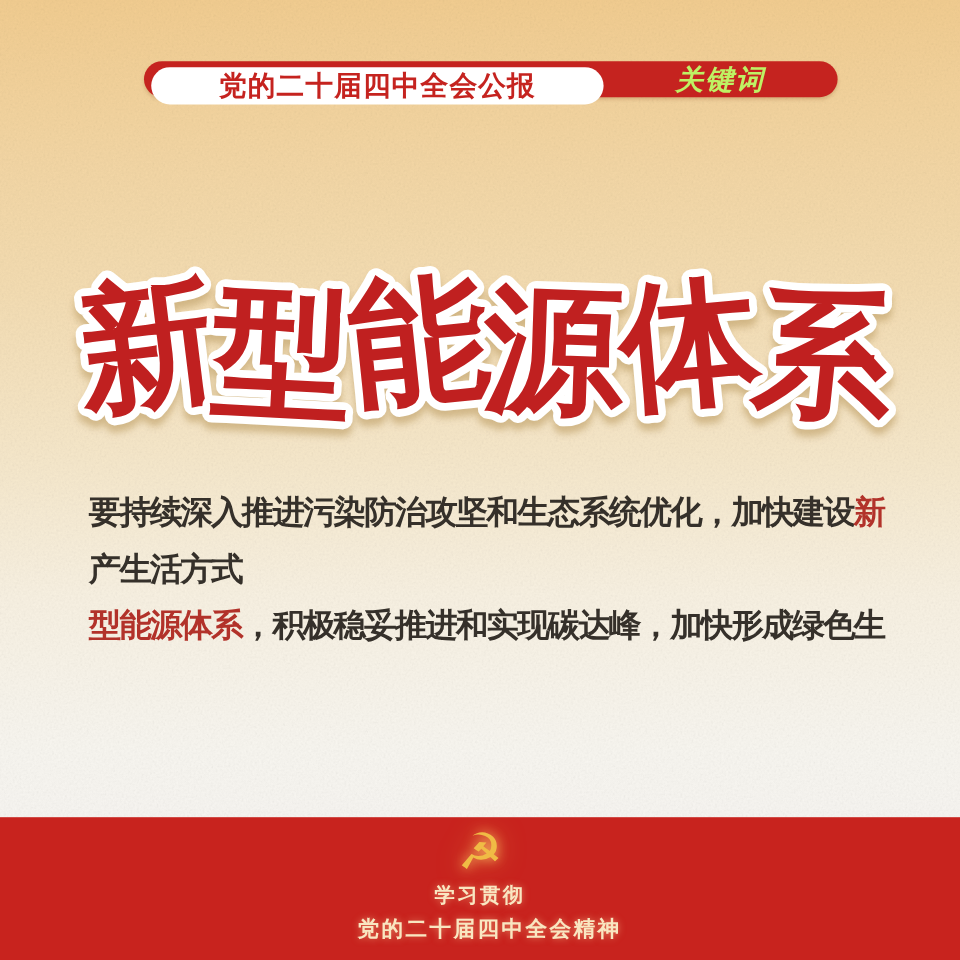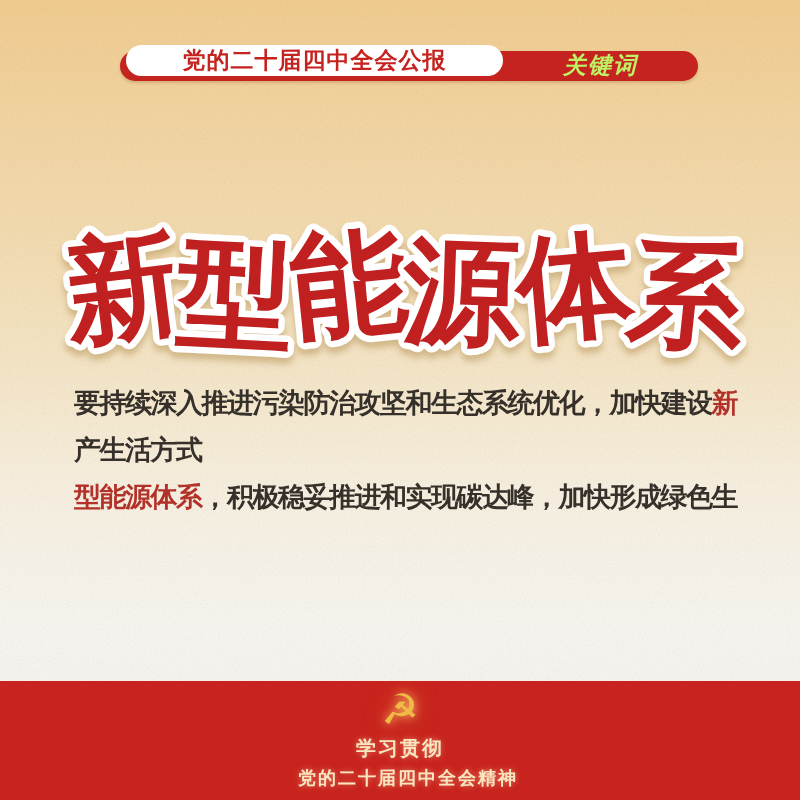--- a/index.html
+++ b/index.html
@@ -20,21 +20,21 @@
   }
   .grain{
     position:absolute;inset:0;width:100%;height:100%;
     opacity:.13;mix-blend-mode:multiply;pointer-events:none;
   }
 
   
   .banner{
     position:absolute;left:120px;top:51px;width:578px;height:30px;
     background:var(--c-banner_red,#c5231f);
-    border-radius:23px;display:flex;align-items:flex-end;
+    border-radius:23px;display:flex;align-items:flex-start;
     box-shadow:0 2px 3px rgba(140,80,30,.25);
   }
   .banner-left{
     flex:0 0 377px;margin:5px 0 5px 6px;background:#ffffff;border-radius:17px;
     display:flex;align-items:center;justify-content:center;
     color:var(--c-banner_red,#c5231f);font-size:23px;font-weight:bold;
     letter-spacing:1px;
   }
   .banner-right{
     flex:1;display:flex;align-items:center;justify-content:center;
@@ -50,21 +50,21 @@
   .headline-svg text{
     font-family:"DejaVu Sans","Liberation Sans",sans-serif;
     font-size:116px;font-weight:bold;
     fill:var(--c-headline_red,#c02020);
     stroke:#ffffff;stroke-width:13px;
     paint-order:stroke fill;stroke-linejoin:round;
   }
 
   
   .paragraph{
-    position:absolute;left:74px;top:380px;width:680px;
+    position:absolute;left:74px;top:404px;width:680px;
     font-family:Liberation Serif, serif;
     font-weight:700;font-size:27px;line-height:47px;
     letter-spacing:-1.5px;
   }
   .para-line{white-space:nowrap;}
   .seg-dark{color:var(--c-body_dark,#35302a);}
   .seg-red{color:var(--c-body_red,#b2322a);}
 
   
   .footer{
@@ -73,21 +73,21 @@
     display:flex;flex-direction:column;align-items:center;
   }
   .emblem{
     margin-top:6px;height:46px;line-height:46px;
     font-size:42px;color:var(--c-gold,#f0bb45);
     font-family:"DejaVu Sans",sans-serif;
     text-shadow:0 0 10px rgba(255,210,110,.9),0 0 22px rgba(255,190,80,.55);
   }
   .footer-line1{
     margin-top:2px;color:var(--c-footer_text,#f9e6c1);
-    font-size:20px;font-weight:bold;letter-spacing:2px;
+    font-size:17px;font-weight:bold;letter-spacing:2px;
     text-shadow:0 0 6px rgba(255,230,170,.5);
   }
   .footer-line2{
     margin-top:4px;color:var(--c-footer_text,#f9e6c1);
     font-size:18px;font-weight:bold;letter-spacing:2px;
     text-shadow:0 0 6px rgba(255,230,170,.5);
     margin-left:16px;
   }
 </style>
 </head>

